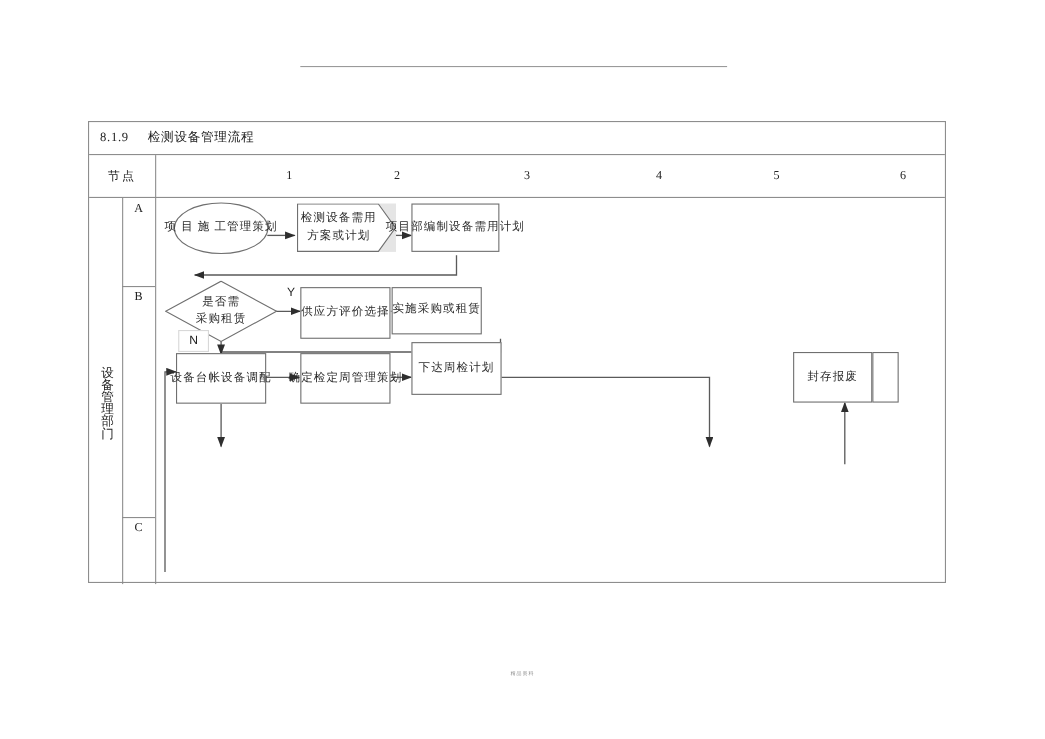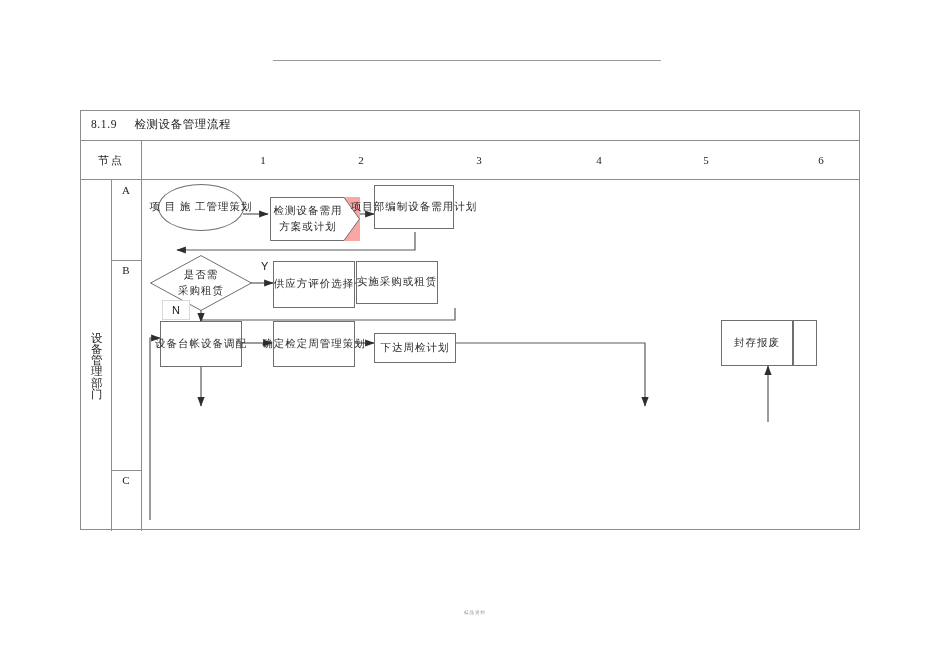--- a/index.html
+++ b/index.html
@@ -46,21 +46,21 @@
   .dept span{writing-mode:vertical-rl;font-size:11.5px;letter-spacing:11px;
              line-height:1;}
 
   
   .shape{position:absolute;box-sizing:border-box;display:flex;
          flex-direction:row;align-items:center;justify-content:center;
          font-size:10.5px;line-height:1.55;color:#2b2b2b;text-align:center;
          letter-spacing:1px;white-space:nowrap;}
   .rect{border:1px solid #6f6f6f;background:#fff;}
   .oval{border:1px solid #6f6f6f;border-radius:50%;background:#fff;}
-  .penta{background:#fca5a5;margin-top:12px;}
+  .penta{background:#e5e5e5;}
   .penta .pv{position:absolute;left:0;top:0;width:100%;height:100%;}
   .penta .ptxt{position:relative;z-index:2;display:flex;flex-direction:column;
                align-items:center;justify-content:center;width:100%;height:100%;
                padding-right:14px;box-sizing:border-box;}
   .diam{background:transparent;}
   .diam .dv{position:absolute;left:0;top:0;width:100%;height:100%;}
   .diam .dtxt{position:relative;z-index:2;display:flex;flex-direction:column;
               align-items:center;justify-content:center;width:100%;height:100%;}
 
   .lbl{position:absolute;font-size:11px;font-family:"Liberation Sans",sans-serif;
@@ -198,21 +198,21 @@
   <div class="shape rect" style="left:160px;top:321px;width:82px;height:46px">
     <div>设备台帐</div>
     <div>设备调配</div>
   </div>
 
   <div class="shape rect" style="left:273px;top:321px;width:82px;height:46px">
     <div>确定检定周</div>
     <div>管理策划</div>
   </div>
 
-  <div class="shape rect" style="left:374px;top:333px;width:82px;height:30px">
+  <div class="shape rect" style="left:374px;top:311px;width:82px;height:48px">
     <div>下达周检</div>
     <div>计划</div>
   </div>
 
   <div class="shape rect" style="left:721px;top:320px;width:72px;height:46px">
     <div>封存</div>
     <div>报废</div>
   </div>
   <div class="shape rect" style="left:793px;top:320px;width:24px;height:46px"></div>
 

